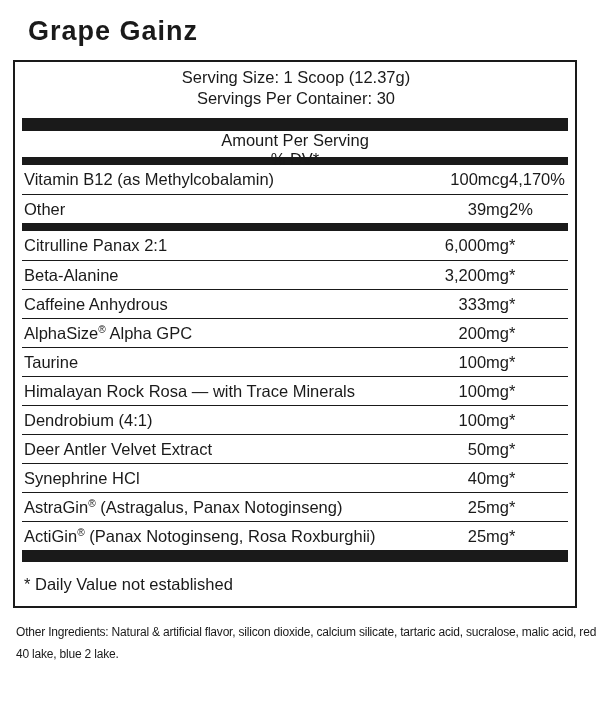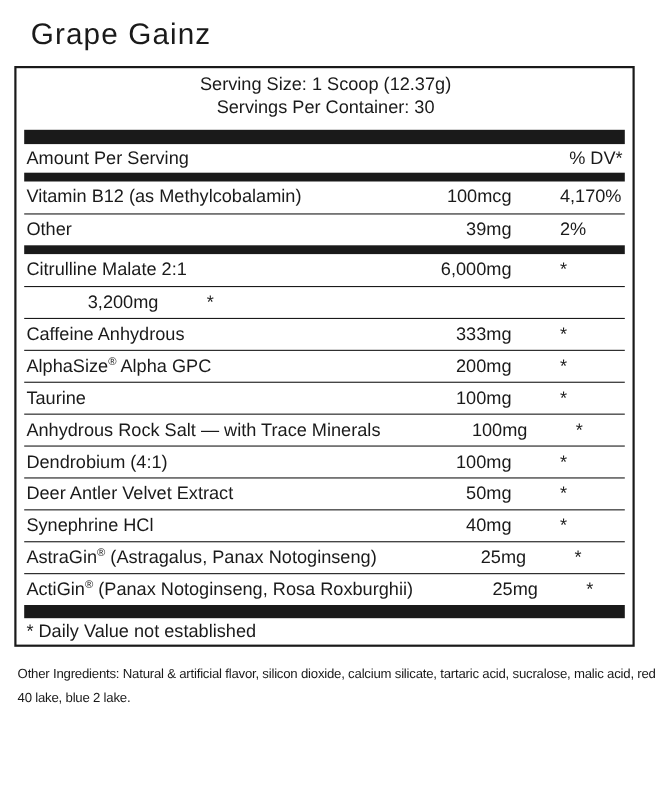--- a/index.html
+++ b/index.html
@@ -5,52 +5,52 @@
   :root { --ink:#1a1a1a; --bg:#ffffff; }
   * { box-sizing:border-box; }
   html,body { margin:0; padding:0; }
   body {
     width:600px; height:724px; overflow:hidden;
     background:var(--bg); color:var(--ink);
     font-family:"Liberation Sans", sans-serif;
   }
   .product-name {
     margin:16px 0 0 28px;
-    font-size:27px; font-weight:400; letter-spacing:1px;
+    font-size:27px; font-weight:700; letter-spacing:1px;
   }
   .facts-box {
     margin:13px 11px 0 13px; width:564px;
     border:2.5px solid var(--ink);
     padding:5px 7px 0 7px;
     background:var(--bg);
   }
   .facts-title {
     font-size:45px; font-weight:bold; letter-spacing:-1.5px;
     line-height:1.08; margin:0 0 5px 1px; white-space:nowrap;
   }
   .serving-line { font-size:16.5px; line-height:21px; margin-left:2px;text-align:center; }
   .bar { background:var(--ink); width:100%; }
   .bar-thick  { height:13px; margin-top:9px; }
   .bar-medium { height:8px; }
   .bar-bottom { height:12px; }
   .header-row {
     display:flex; justify-content:space-between; align-items:center;
-    font-size:16.5px; height:26px; padding:0 2px;
+    font-size:16.5px; height:26px; padding:0 2px;flex-direction:column;
   }
   .rows-group .row + .row { border-top:1px solid var(--ink); }
   .row {
     display:flex; align-items:center;
-    height:29px; font-size:16.5px; padding:0 2px;gap:44px;
+    height:29px; font-size:16.5px; padding:0 2px;
   }
   .row .name   { flex:1; white-space:nowrap; }
   .row .amount { width:120px; text-align:right; white-space:nowrap; }
   .row .dv     { width:57px;  text-align:left; white-space:nowrap; }
   sup { font-size:62%; line-height:0; }
   .footnote {
-    font-size:16.5px; height:24px; display:flex; align-items:center;
+    font-size:16.5px; height:44px; display:flex; align-items:center;
     padding:0 2px;
   }
   .other-ingredients {
     margin:13px 6px 0 16px; width:582px;
     font-size:12px; line-height:22px; letter-spacing:-0.2px;
   }
 </style>
 </head>
 <body>
 
@@ -81,45 +81,46 @@
       <span class="name supify">Other</span>
       <span class="amount">39mg</span>
       <span class="dv">2%</span>
     </div>
   </div>
 
   <div class="bar bar-medium"></div>
 
   <div class="rows-group">
     <div class="row">
-      <span class="name supify">Citrulline Malate 2:1</span>
+      <span class="name supify">Citrulline Panax 2:1</span>
       <span class="amount">6,000mg</span>
       <span class="dv">*</span>
     </div>
     <div class="row">
+      <span class="name supify">Beta-Alanine</span>
       <span class="amount">3,200mg</span>
       <span class="dv">*</span>
     </div>
     <div class="row">
       <span class="name supify">Caffeine Anhydrous</span>
       <span class="amount">333mg</span>
       <span class="dv">*</span>
     </div>
     <div class="row">
       <span class="name supify">AlphaSize<sup>®</sup> Alpha GPC</span>
       <span class="amount">200mg</span>
       <span class="dv">*</span>
     </div>
     <div class="row">
       <span class="name supify">Taurine</span>
       <span class="amount">100mg</span>
       <span class="dv">*</span>
     </div>
     <div class="row">
-      <span class="name supify">Anhydrous Rock Salt — with Trace Minerals</span>
+      <span class="name supify">Himalayan Rock Rosa — with Trace Minerals</span>
       <span class="amount">100mg</span>
       <span class="dv">*</span>
     </div>
     <div class="row">
       <span class="name supify">Dendrobium (4:1)</span>
       <span class="amount">100mg</span>
       <span class="dv">*</span>
     </div>
     <div class="row">
       <span class="name supify">Deer Antler Velvet Extract</span>

